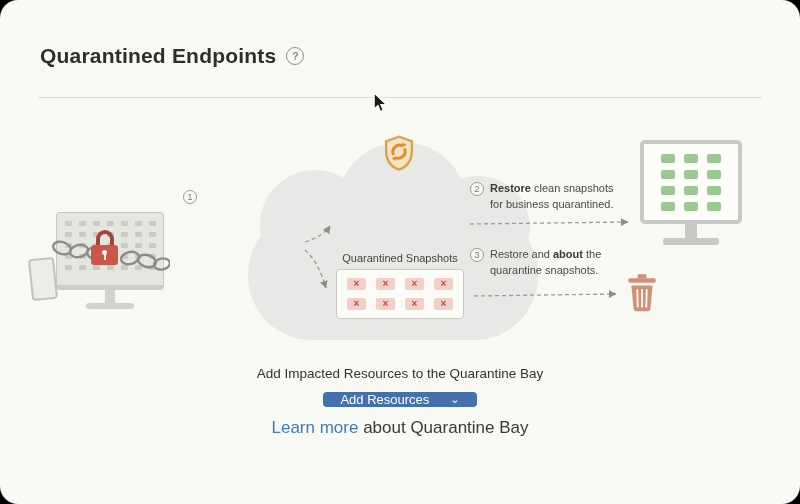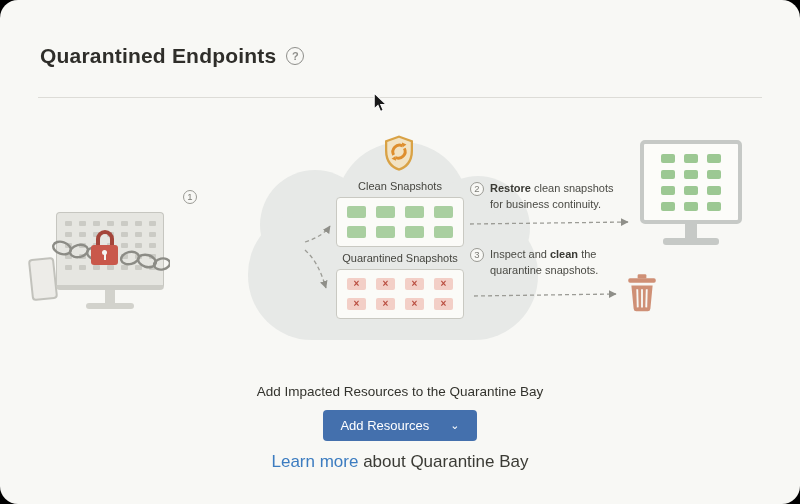--- a/index.html
+++ b/index.html
@@ -68,23 +68,23 @@
   .stand2-base { position:absolute; left:663px; top:238px; width:56px; height:7px; background:#c6c9c6; border-radius:3px; }
 
   .trash { position:absolute; left:627px; top:274px; width:30px; height:38px; z-index:3; }
 
   
   .overlay { position:absolute; left:0; top:0; width:800px; height:504px; z-index:2; pointer-events:none; }
   .dash { fill:none; stroke:#9c9c96; stroke-width:1.3; stroke-dasharray:4 3; }
   .cursor { position:absolute; left:373px; top:92px; width:15px; height:21px; z-index:9; }
 
   
-  .footer { position:absolute; left:0; right:0; top:366px; display:flex; flex-direction:column; align-items:center; gap:11px; z-index:5;margin-top:18px; }
+  .footer { position:absolute; left:0; right:0; top:366px; display:flex; flex-direction:column; align-items:center; gap:11px; z-index:5; }
   .prompt { font-size:13.5px; color:#33332d; }
-  .btn { background:#4470ad; color:#fff; font-size:13px; padding:8px 17px; border-radius:4px; border:none;
+  .btn { background:#4470ad; color:#fff; font-size:13px; padding:0 17px; border-radius:4px; border:none;
          display:flex; align-items:center; gap:21px; cursor:pointer; font-family:"Liberation Sans", sans-serif; }
   .btn .chev { font-size:11px; line-height:1; }
   .learn { font-size:17px; color:#3b3b35; }
   .learn .link { color:#3c7cc0; cursor:pointer; }
 </style>
 </head>
 <body>
 
 <div class="card">
 
@@ -167,40 +167,27 @@
   <div class="lock">
     <div class="shackle"></div>
     <div class="lockbody"></div>
   </div>
 
   <div class="step" id="step1">
     <span class="badge">1</span>
   </div>
   <div class="step" id="step2">
     <span class="badge">2</span>
-    <span><span></span><b>Restore</b><span> clean snapshots for business continuity.</span></span>
+    <span><span></span><b>Restore</b><span> clean snapshots for business quarantined.</span></span>
   </div>
   <div class="step" id="step3">
     <span class="badge">3</span>
-    <span><span>Inspect and </span><b>clean</b><span> the quarantine snapshots.</span></span>
-  </div>
-
-  <div class="snap-group" id="clean-group">
-    <div class="snap-label">Clean Snapshots</div>
-    <div class="snap-box">
-      <div class="tile-green"></div>
-        <div class="tile-green"></div>
-      <div class="tile-green"></div>
-        <div class="tile-green"></div>
-      <div class="tile-green"></div>
-        <div class="tile-green"></div>
-      <div class="tile-green"></div>
-        <div class="tile-green"></div>
-    </div>
-  </div>
+    <span><span>Restore and </span><b>about</b><span> the quarantine snapshots.</span></span>
+  </div>
+
 
   <div class="snap-group" id="quar-group">
     <div class="snap-label">Quarantined Snapshots</div>
     <div class="snap-box">
       <div class="tile-red">×</div>
         <div class="tile-red">×</div>
       <div class="tile-red">×</div>
         <div class="tile-red">×</div>
       <div class="tile-red">×</div>
         <div class="tile-red">×</div>

